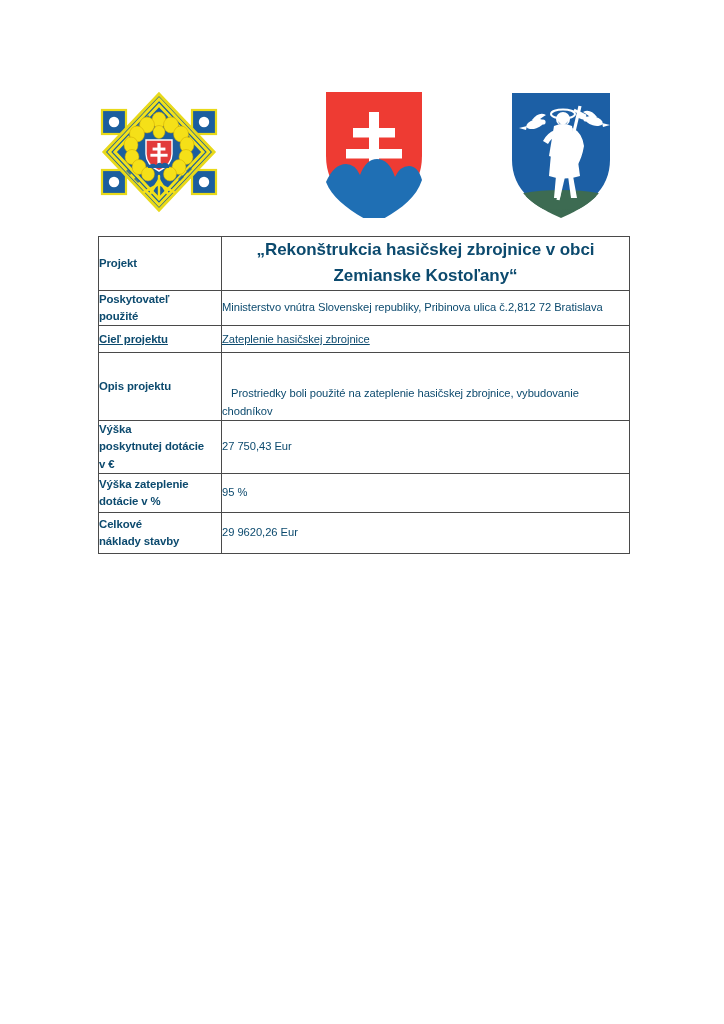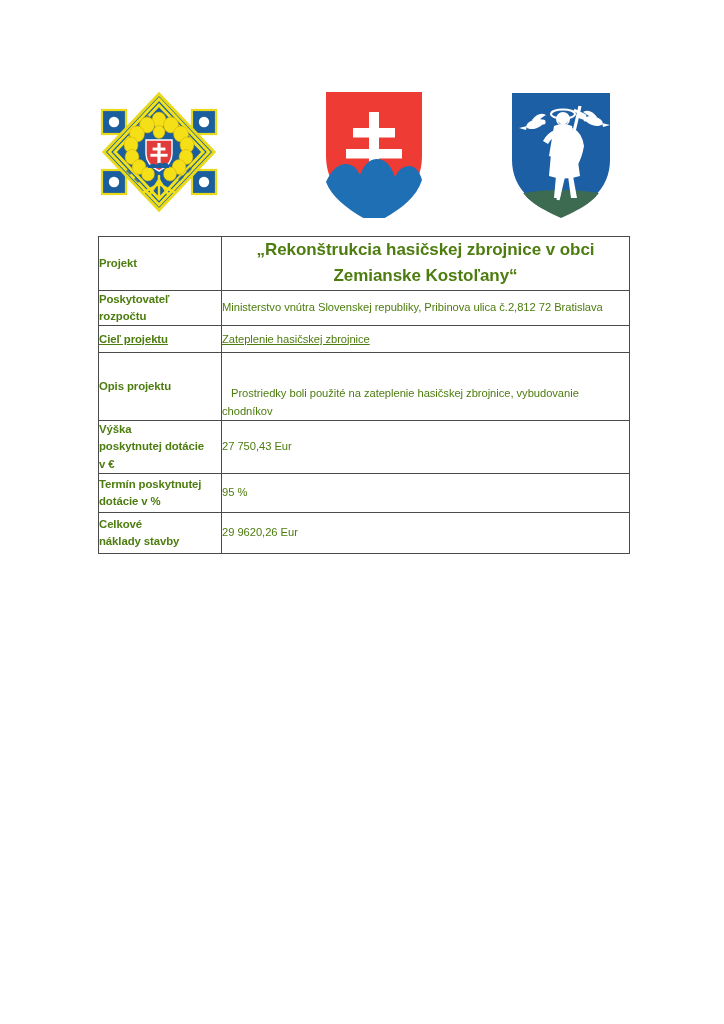--- a/index.html
+++ b/index.html
@@ -7,21 +7,21 @@
     padding: 0;
     background: #ffffff;
   }
   #page {
     position: relative;
     width: 724px;
     height: 1024px;
     background: #ffffff;
     overflow: hidden;
     font-family: "Liberation Sans", sans-serif;
-    color: #4d7c0f;
+    color: #0c4a6e;
   }
 
   
   #emblems {
     position: absolute;
     left: 0;
     top: 88px;
     width: 724px;
     height: 135px;
   }
@@ -248,21 +248,21 @@
       <tr class="r-projekt">
         <td class="label">
           <span class="lbl-line">Projekt</span>
         </td>
         <td class="value title-value">„Rekonštrukcia hasičskej zbrojnice v obci Zemianske Kostoľany“</td>
       </tr>
 
       <tr class="r-poskytovatel">
         <td class="label">
           <span class="lbl-line">Poskytovateľ</span>
-          <span class="lbl-line">rozpočtu</span>
+          <span class="lbl-line">použité</span>
         </td>
         <td class="value">Ministerstvo vnútra  Slovenskej republiky, Pribinova ulica č.2,812 72 Bratislava</td>
       </tr>
 
 
       <tr class="r-ciel">
         <td class="label">
           <span class="lbl-line">Cieľ projektu</span>
         </td>
         <td class="value val-indent">Zateplenie hasičskej zbrojnice</td>
@@ -284,21 +284,21 @@
         <td class="label">
           <span class="lbl-line">Výška</span>
           <span class="lbl-overflow">poskytnutej   dotácie</span>
           <span class="lbl-line">v €</span>
         </td>
         <td class="value">27 750,43 Eur</td>
       </tr>
 
       <tr class="r-vyska-pct">
         <td class="label">
-          <span class="lbl-line">Termín poskytnutej</span>
+          <span class="lbl-line">Výška zateplenie</span>
           <span class="lbl-line">dotácie v %</span>
         </td>
         <td class="value">95 %</td>
       </tr>
 
       <tr class="r-celkove">
         <td class="label">
           <span class="lbl-line">Celkové</span>
           <span class="lbl-line">náklady stavby</span>
         </td>

